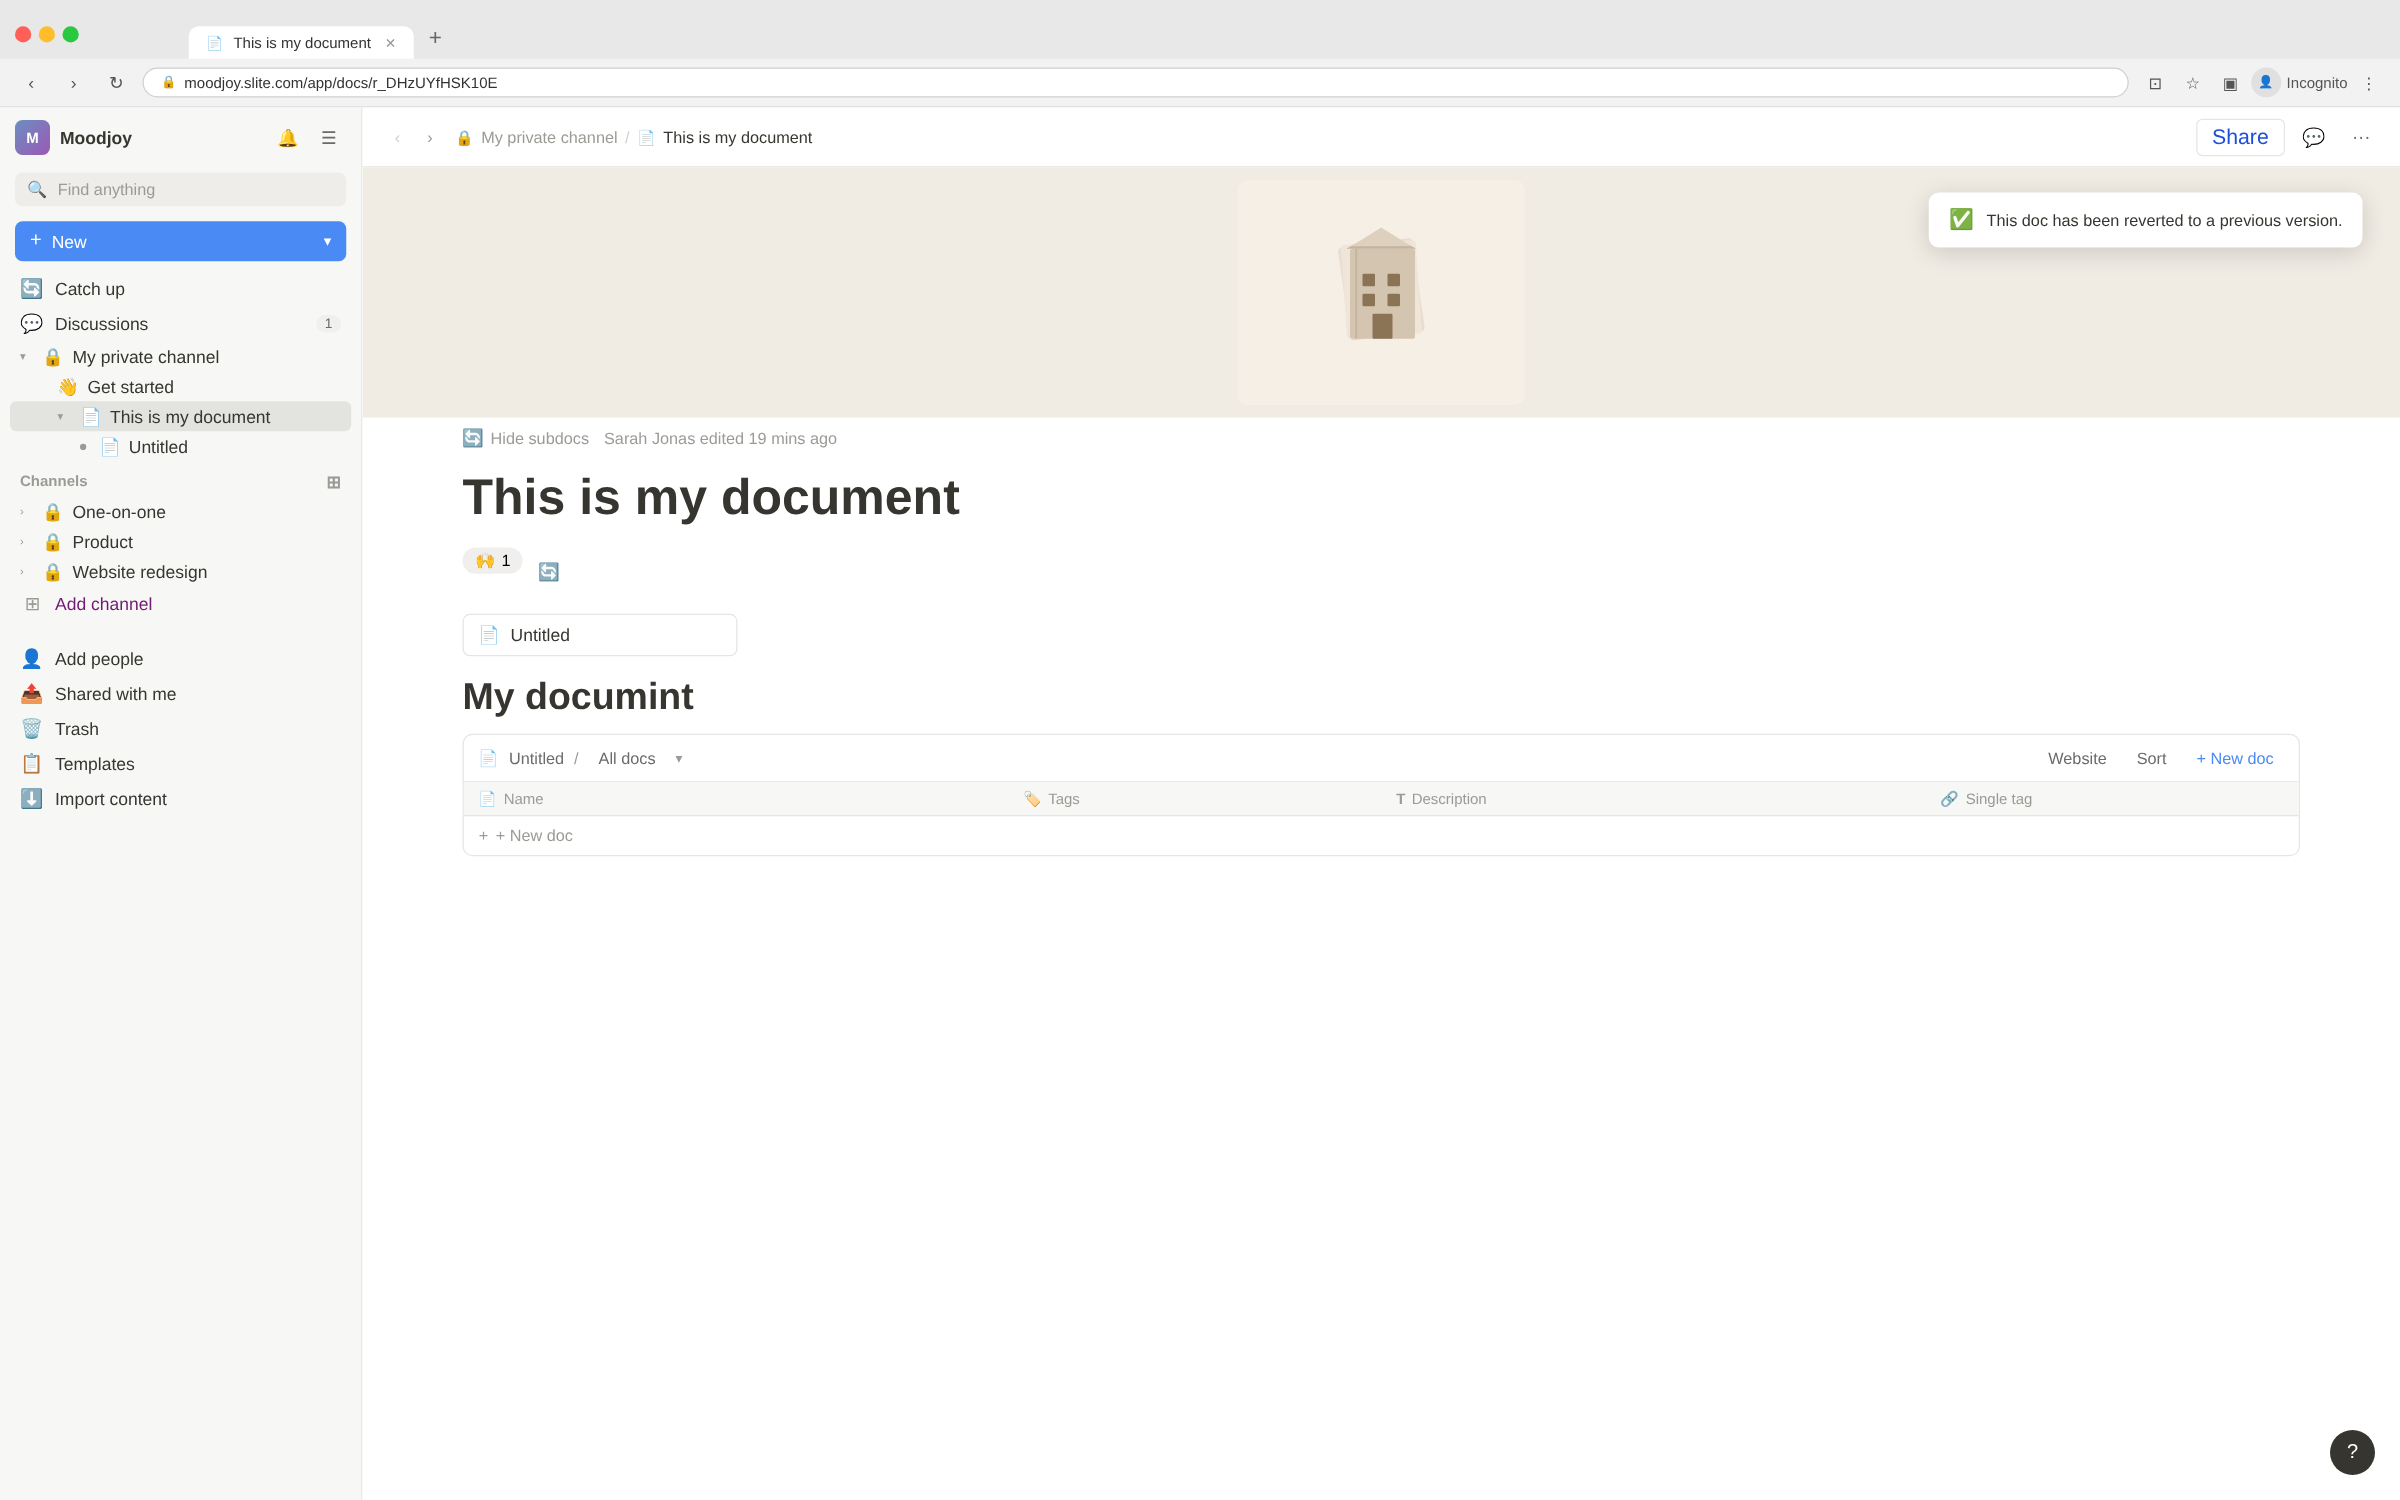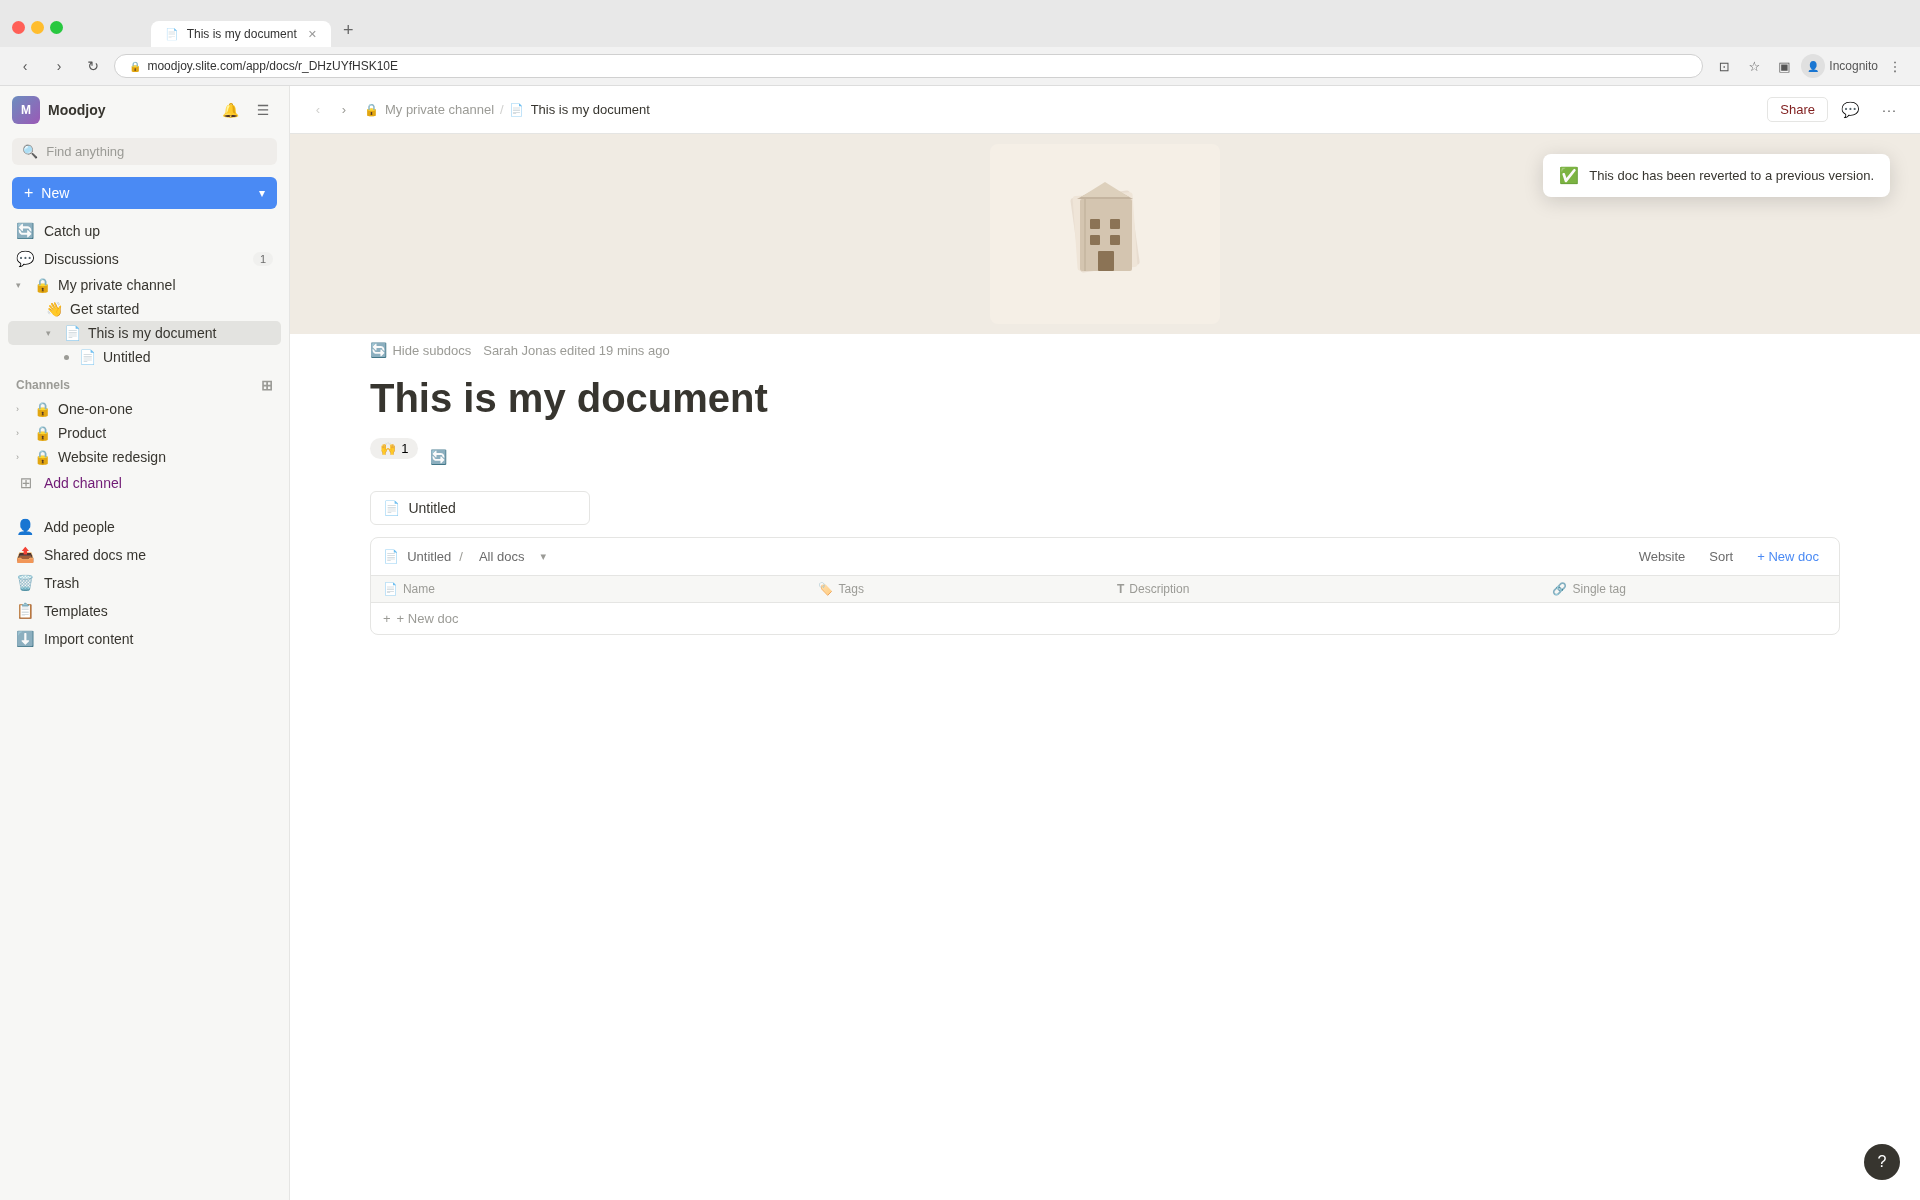--- a/index.html
+++ b/index.html
@@ -60,21 +60,21 @@
 
     
     .main { flex: 1; display: flex; flex-direction: column; overflow: hidden; background: #fff; }
 
     
     .topbar { height: 48px; display: flex; align-items: center; padding: 0 16px; border-bottom: 1px solid #e5e5e3; gap: 8px; flex-shrink: 0; }
     .breadcrumb { display: flex; align-items: center; gap: 6px; font-size: 13px; color: #9b9b96; flex: 1; }
     .breadcrumb-sep { color: #d0d0ce; }
     .breadcrumb-current { color: #37352f; font-weight: 500; }
     .topbar-actions { display: flex; align-items: center; gap: 8px; }
-    .share-btn { background: none; border: 1px solid #e5e5e3; border-radius: 5px; padding: 4px 12px; font-size: 13px; cursor: pointer; color: #7f1d1d; }
+    .share-btn { background: none; border: 1px solid #e5e5e3; border-radius: 5px; padding: 4px 12px; font-size: 17px; cursor: pointer; color: #1d4ed8; }
     .topbar-icon-btn { width: 30px; height: 30px; display: flex; align-items: center; justify-content: center; background: none; border: none; cursor: pointer; color: #6b6b6b; border-radius: 4px; font-size: 15px; }
 
     
     .doc-content { flex: 1; overflow-y: auto; position: relative; }
 
     .doc-cover { height: 200px; background: #f0ebe3; display: flex; align-items: center; justify-content: center; position: relative; }
     .cover-img-container { width: 230px; height: 180px; background: #f5efe6; border-radius: 8px; display: flex; align-items: center; justify-content: center; }
     .building-svg { width: 100px; height: 110px; }
 
     
@@ -238,21 +238,21 @@
         <span style="color:#701a75;">Add channel</span>
       </div>
 
       <div style="height:16px;"></div>
       <div class="nav-item">
         <span class="icon">👤</span>
         <span>Add people</span>
       </div>
       <div class="nav-item">
         <span class="icon">📤</span>
-        <span>Shared docs me</span>
+        <span>Shared with me</span>
       </div>
       <div class="nav-item">
         <span class="icon">🗑️</span>
         <span>Trash</span>
       </div>
       <div class="nav-item">
         <span class="icon">📋</span>
         <span>Templates</span>
       </div>
       <div class="nav-item">
@@ -336,20 +336,21 @@
 
         <div class="subdoc-list">
           <div class="subdoc-item">
             <span style="font-size:14px;">📄</span>
             <span>Untitled</span>
           </div>
         </div>
 
 
 
+        <h2 class="doc-heading">My documint</h2>
 
         <div class="doc-table-wrapper">
           <div class="table-header">
             <span style="font-size:13px;">📄</span>
             <span>Untitled</span>
             <span style="color:#9b9b96;">/</span>
             <button class="table-header-btn">All docs</button>
             <span style="font-size:11px;color:#9b9b96;">▾</span>
             <div class="table-header-actions">
               <button class="table-header-btn">Website</button>

